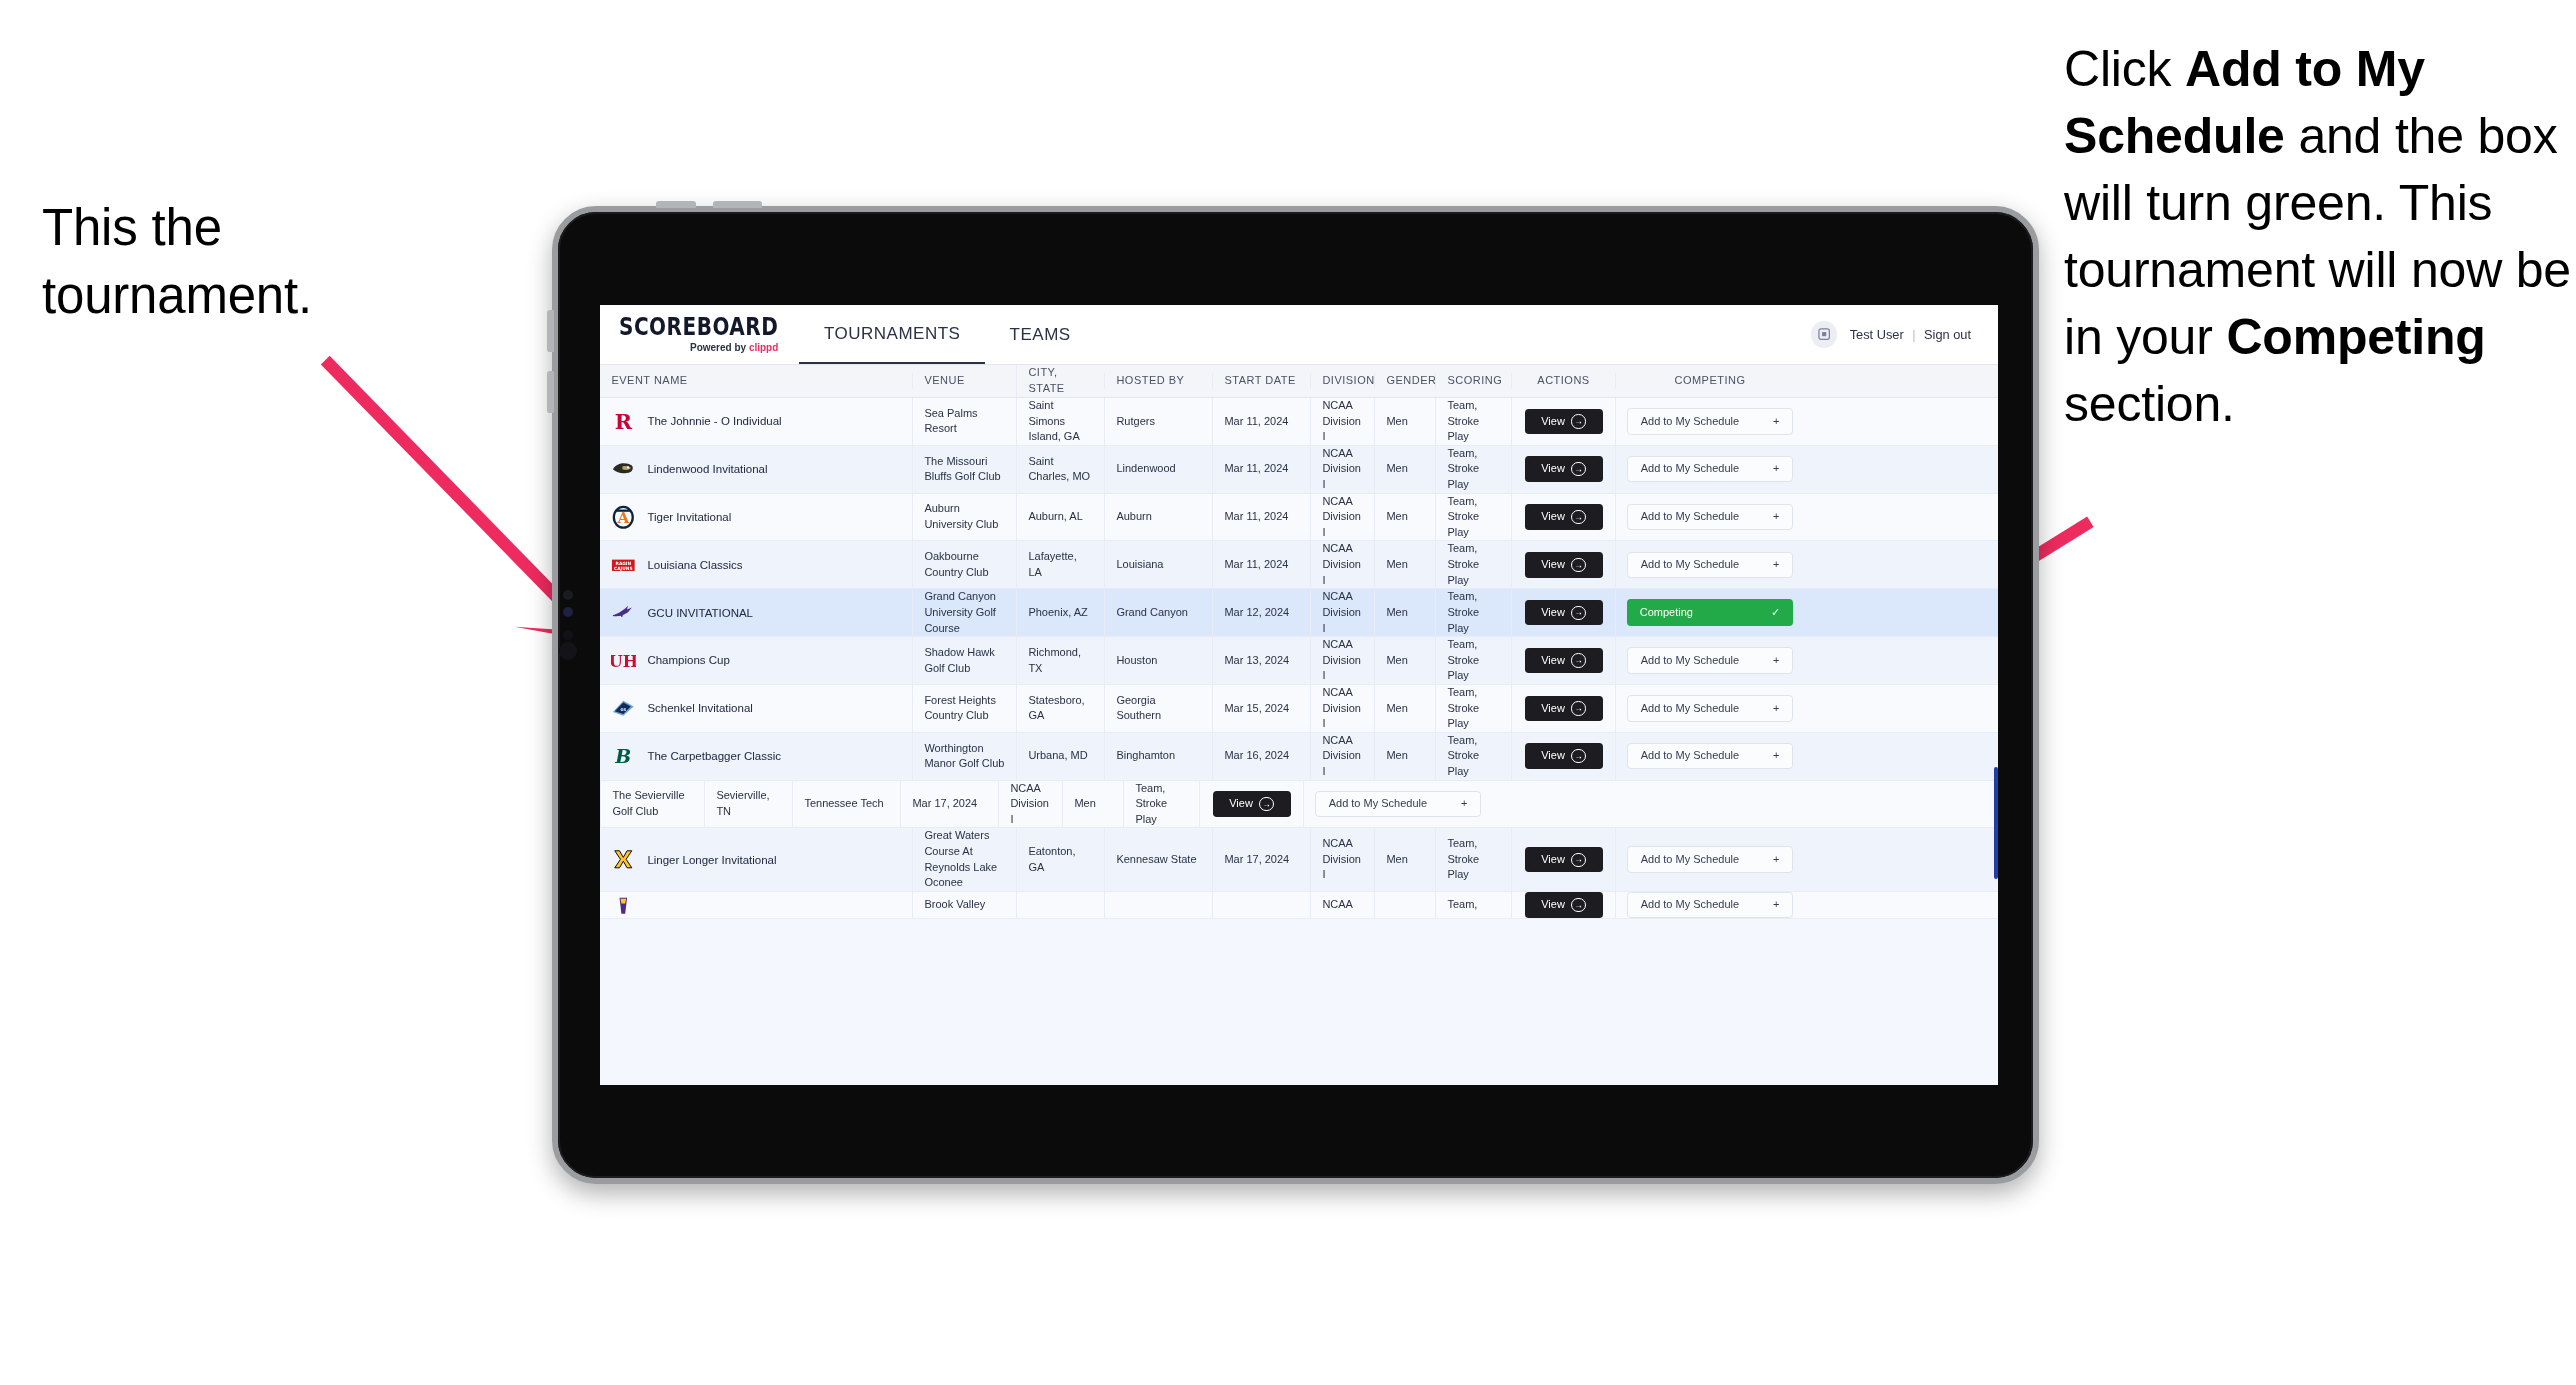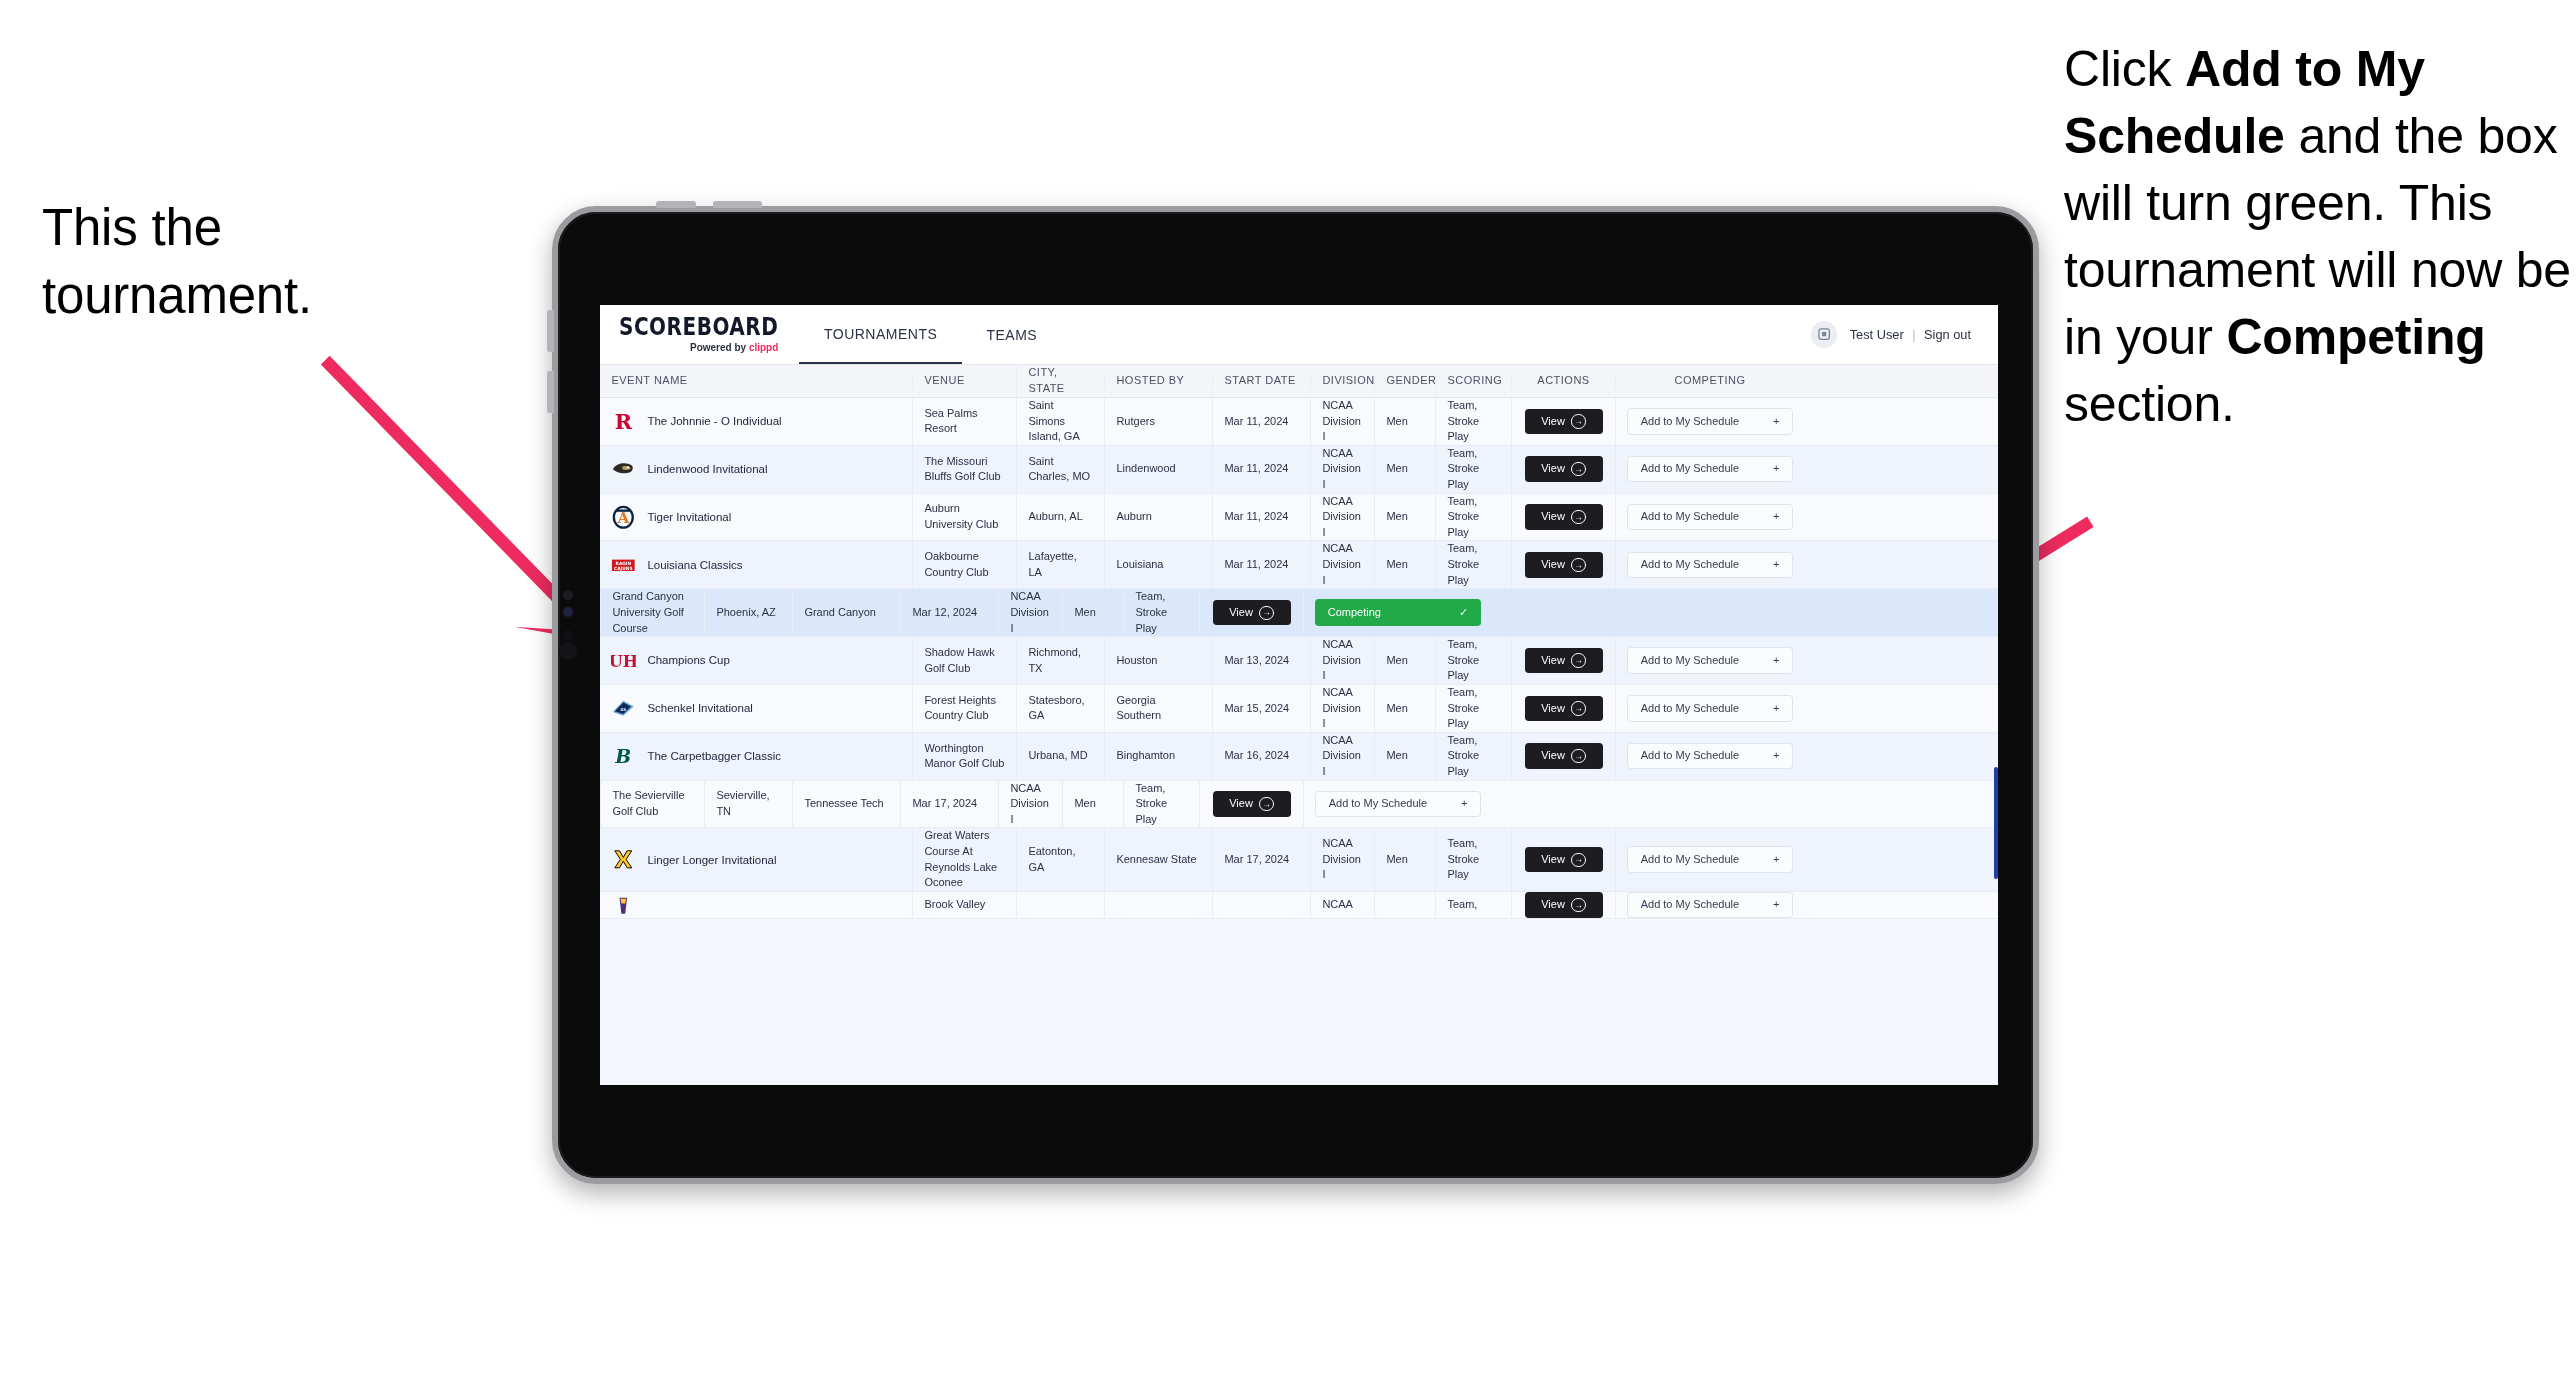--- a/index.html
+++ b/index.html
@@ -50,21 +50,21 @@
 
   
   #appbar{height:59px;background:#fff;display:flex;align-items:stretch;
           border-bottom:0.9px solid #e2e6ee;position:relative;}
   #brand{display:flex;flex-direction:column;justify-content:center;padding:0 21px 0 19px;text-align:right;}
   #brand-title{font-family:"DejaVu Sans",sans-serif;font-weight:bold;font-size:20px;
                letter-spacing:0.5px;color:#13182b;line-height:1;
                transform:scaleY(1.22);transform-origin:left center;}
   #brand-sub{font-size:10px;color:#2b3040;margin-top:6.6px;font-weight:bold;}
   #brand-sub .clippd{color:#ee2c62;}
-  .navtab{display:flex;align-items:center;padding:0 24.6px;font-size:14px;
+  .navtab{display:flex;align-items:center;padding:0 24.6px;font-size:17px;
           color:#2b3146;letter-spacing:0.5px;cursor:pointer;}
   .navtab.active{border-bottom:2.8px solid #2b3146;font-weight:500;}
   #appbar-right{margin-left:auto;display:flex;align-items:center;padding-right:27px;gap:12.3px;}
   #avatar{width:26.5px;height:26.5px;border-radius:50%;background:#eceef3;
           display:flex;align-items:center;justify-content:center;}
   #avatar svg{display:block;}
   #user-text{font-size:12.8px;color:#2b3146;display:flex;gap:8.5px;align-items:center;}
   #user-text .sep{color:#b8bcc7;}
   #signout{cursor:pointer;}
 
@@ -295,20 +295,29 @@
                 </div>
               </div>
               <div class="cell c-comp">
                 <div class="btn-add">
                   <span>Add to My Schedule</span>
                   <span>+</span>
                 </div>
               </div>
             </div>
             <div class="row sel">
+              <div class="cell c-event">
+                <span class="logo">
+                  <svg viewBox="0 0 26 26">
+                    <path d="M2 16 C7 15 11 12 15 9 L18 6 L17 10 L22 8 L18 13 C14 16 8 18 2 17 Z" fill="#4b2e83"></path>
+                    <path d="M9 14 L13 17 L11 18 Z" fill="#4b2e83"></path>
+                  </svg>
+                </span>
+                <span class="ev-name">GCU INVITATIONAL</span>
+              </div>
               <div class="cell c-venue">Grand Canyon University Golf Course</div>
               <div class="cell c-city">Phoenix, AZ</div>
               <div class="cell c-host">Grand Canyon</div>
               <div class="cell c-date">Mar 12, 2024</div>
               <div class="cell c-div">NCAA Division I</div>
               <div class="cell c-gender">Men</div>
               <div class="cell c-score">Team, Stroke Play</div>
               <div class="cell c-act">
                 <div class="btn-view">
                   <span>View</span>

